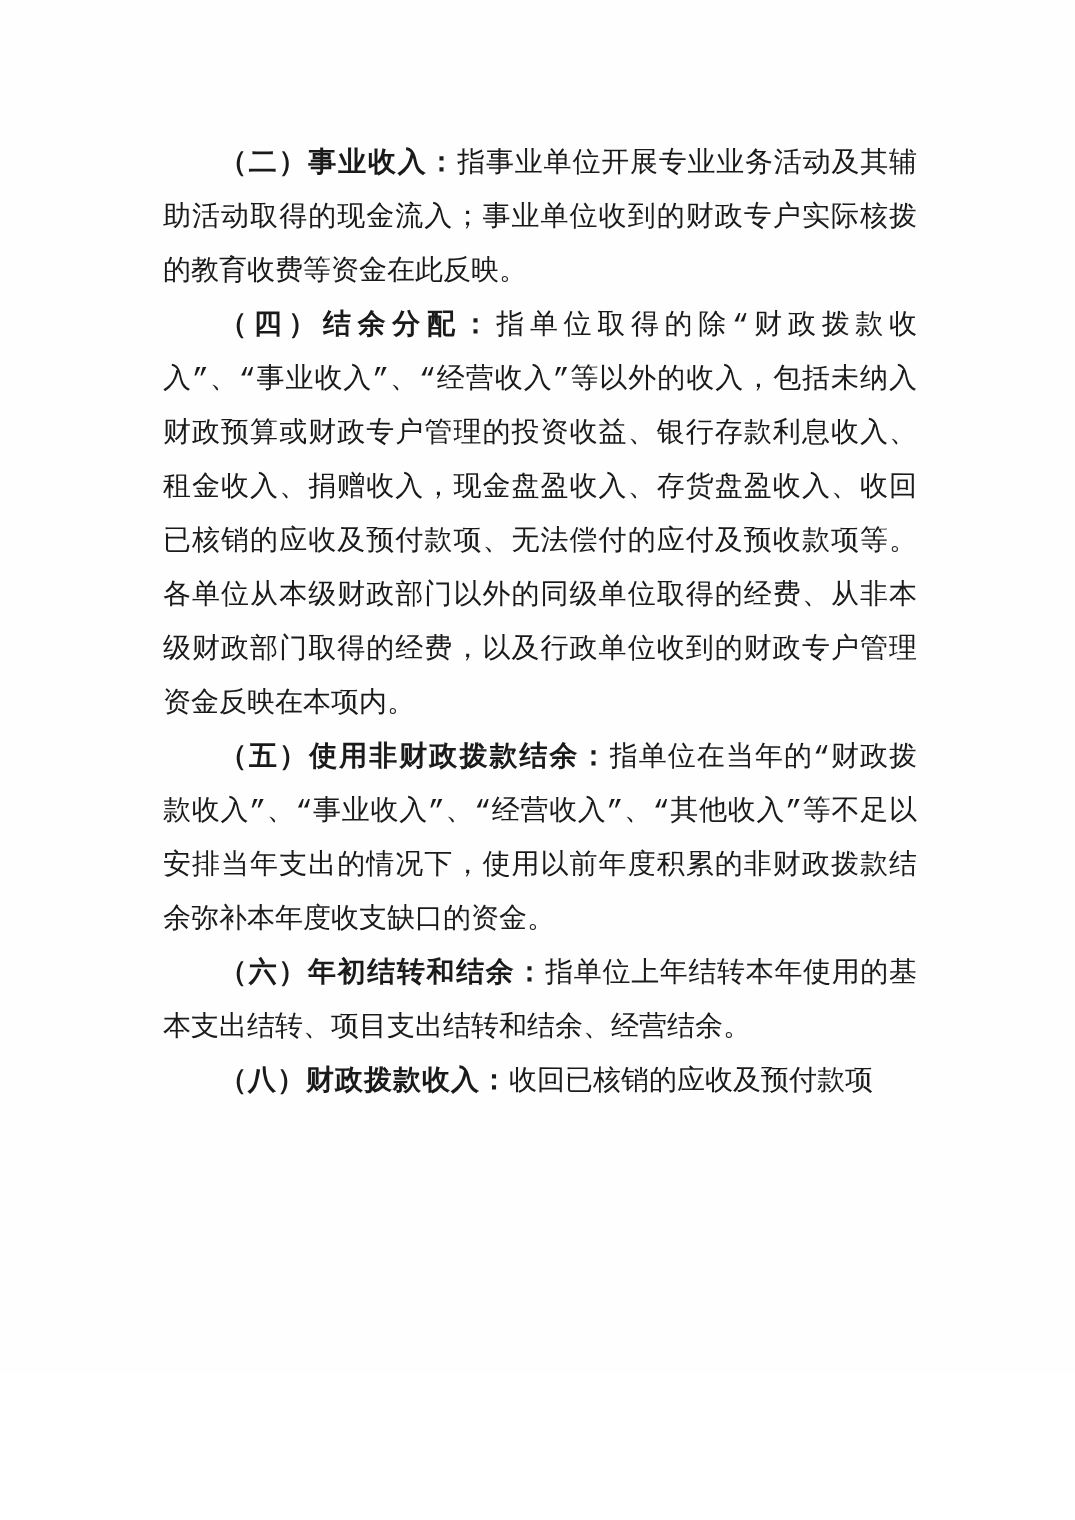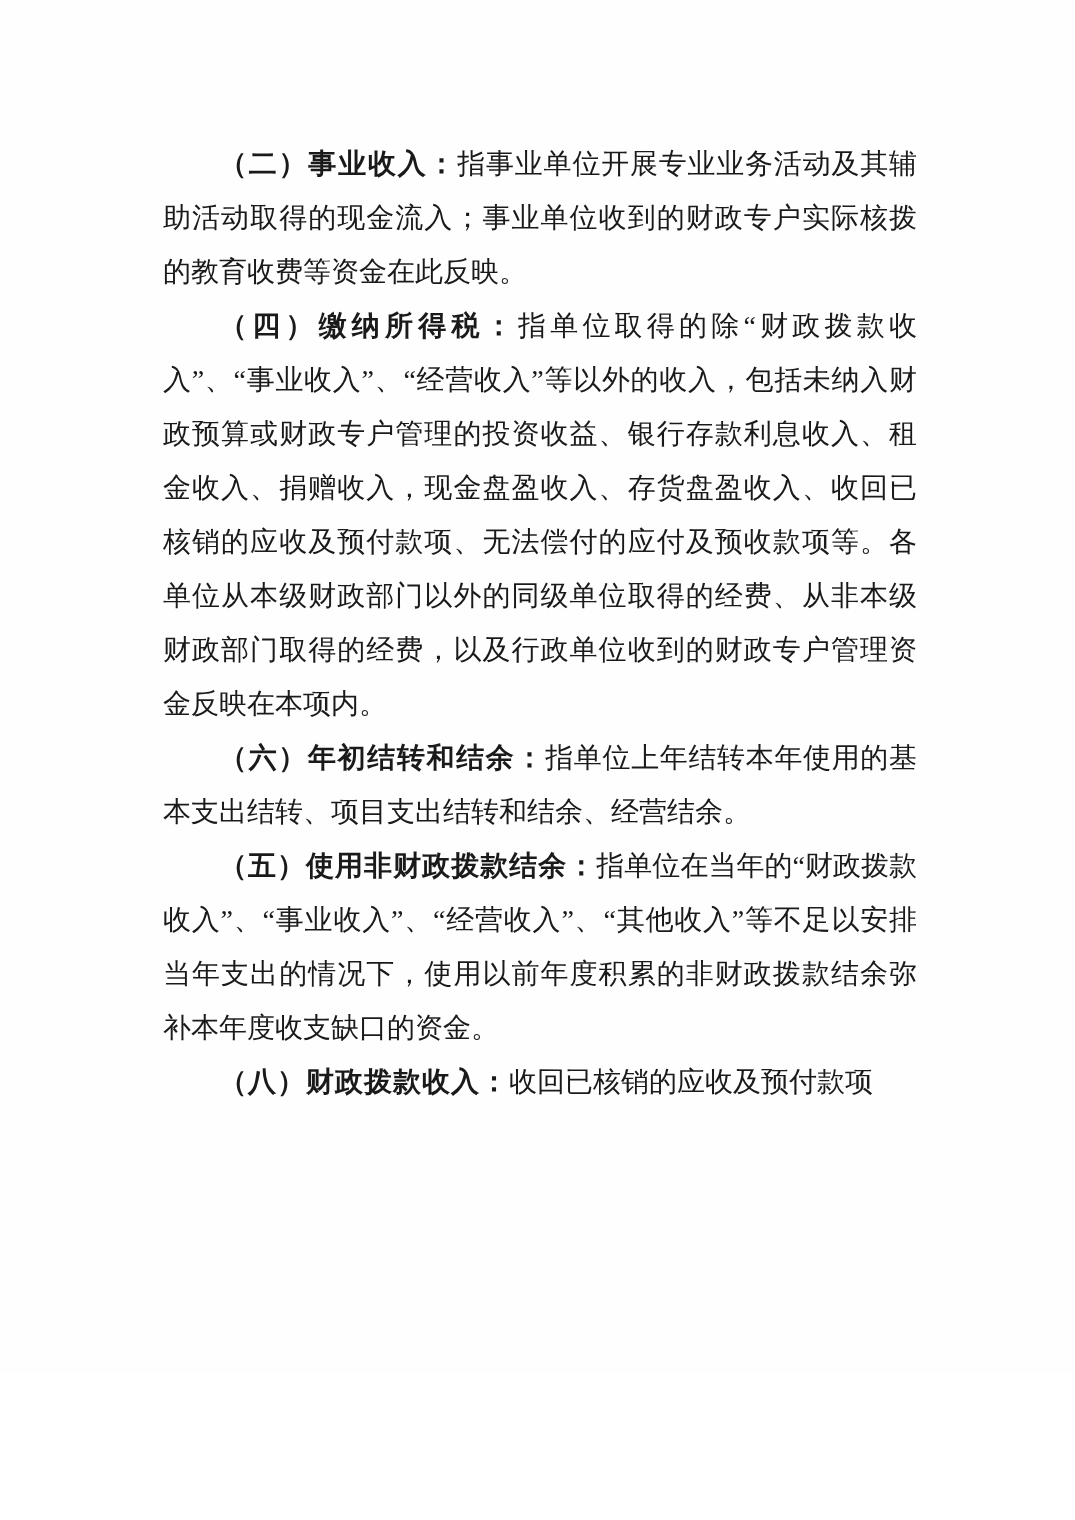--- a/index.html
+++ b/index.html
@@ -6,21 +6,21 @@
     margin: 0;
     padding: 0;
     background: #ffffff;
   }
   .page {
     position: relative;
     width: 1075px;
     height: 1373px;
     background: #fefefe;
     overflow: hidden;
-    font-family: Liberation Serif, serif;
+    font-family: Liberation Mono, monospace;
     color: #1a1a1a;
   }
   .content {
     position: absolute;
     left: 163px;
     top: 137px;
     width: 754px;
     font-size: 28px;
     line-height: 54px;
     text-align: justify;
@@ -48,19 +48,19 @@
     letter-spacing: 8px;
     color: #2a2a2a;
   }
 </style>
 </head>
 <body>
 
 <div class="page">
   <div class="content">
     <p><span class="para-heading">（二）事业收入：</span><span class="para-body">指事业单位开展专业业务活动及其辅助活动取得的现金流入；事业单位收到的财政专户实际核拨的教育收费等资金在此反映。</span></p>
-    <p><span class="para-heading">（四）缴纳所得税：</span><span class="para-body">指单位取得的除“财政拨款收入”、“事业收入”、“经营收入”等以外的收入，包括未纳入财政预算或财政专户管理的投资收益、银行存款利息收入、租金收入、捐赠收入，现金盘盈收入、存货盘盈收入、收回已核销的应收及预付款项、无法偿付的应付及预收款项等。各单位从本级财政部门以外的同级单位取得的经费、从非本级财政部门取得的经费，以及行政单位收到的财政专户管理资金反映在本项内。</span></p>
+    <p><span class="para-heading">（四）结余分配：</span><span class="para-body">指单位取得的除“财政拨款收入”、“事业收入”、“经营收入”等以外的收入，包括未纳入财政预算或财政专户管理的投资收益、银行存款利息收入、租金收入、捐赠收入，现金盘盈收入、存货盘盈收入、收回已核销的应收及预付款项、无法偿付的应付及预收款项等。各单位从本级财政部门以外的同级单位取得的经费、从非本级财政部门取得的经费，以及行政单位收到的财政专户管理资金反映在本项内。</span></p>
+    <p><span class="para-heading">（五）使用非财政拨款结余：</span><span class="para-body">指单位在当年的“财政拨款收入”、“事业收入”、“经营收入”、“其他收入”等不足以安排当年支出的情况下，使用以前年度积累的非财政拨款结余弥补本年度收支缺口的资金。</span></p>
     <p><span class="para-heading">（六）年初结转和结余：</span><span class="para-body">指单位上年结转本年使用的基本支出结转、项目支出结转和结余、经营结余。</span></p>
-    <p><span class="para-heading">（五）使用非财政拨款结余：</span><span class="para-body">指单位在当年的“财政拨款收入”、“事业收入”、“经营收入”、“其他收入”等不足以安排当年支出的情况下，使用以前年度积累的非财政拨款结余弥补本年度收支缺口的资金。</span></p>
     <p><span class="para-heading">（八）财政拨款收入：</span><span class="para-body">收回已核销的应收及预付款项</span></p>
   </div>
   <div class="footer">- 8 -</div>
 </div>
 
 </body></html>

